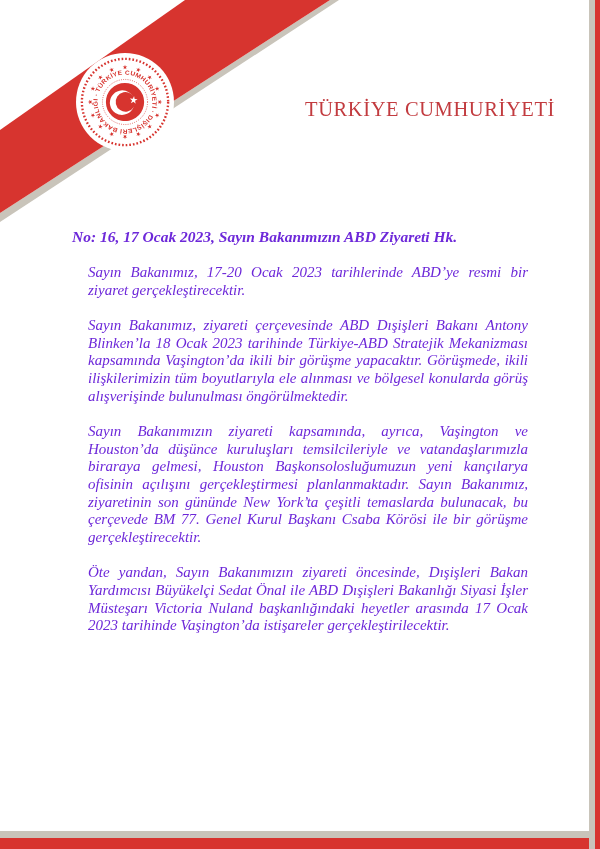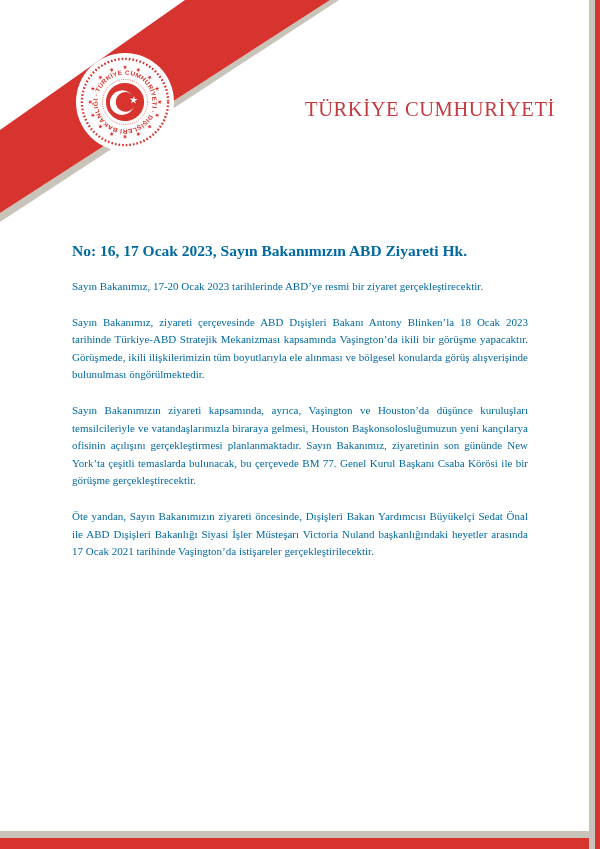--- a/index.html
+++ b/index.html
@@ -23,29 +23,30 @@
   .bottom-bar-red{position:absolute;left:0;bottom:0;width:100%;height:11px;background:#D7342F;z-index:3;}
   
   .ministry-title{
     position:absolute;top:97px;right:45px;z-index:2;
     text-align:right;color:#C23B3F;
     font-size:20.5px;line-height:24px;letter-spacing:0.6px;
     font-weight:400;white-space:nowrap;
   }
   
   .doc{
-    position:absolute;left:72px;top:241px;width:456px;z-index:2;
-    color:#0369a1;
+    position:absolute;left:72px;top:227px;width:456px;z-index:2;
+    color:#6d28d9;
+    font-style:italic;
   }
   .doc-heading{
     font-size:15.5px;font-weight:bold;line-height:19px;
     margin:0 0 18px 0;
   }
   .doc p{
-    font-size:11px;line-height:17.6px;margin:0 0 18px 0;
+    font-size:15px;line-height:17.6px;margin:0 0 18px 16px;
     text-align:justify;
   }
   
   .footer{
     position:absolute;left:0;right:0;bottom:30px;z-index:2;
     text-align:center;
   }
   .footer-link{
     color:#B5373B;font-size:12.5px;line-height:14px;
     text-decoration:none;
@@ -108,17 +109,17 @@
 
   <div class="ministry-title">
     <div>TÜRKİYE CUMHURİYETİ</div>
   </div>
 
   <div class="doc">
     <div class="doc-heading">No: 16, 17 Ocak 2023, Sayın Bakanımızın ABD Ziyareti Hk.</div>
     <p>Sayın Bakanımız, 17-20 Ocak 2023 tarihlerinde ABD’ye resmi bir ziyaret gerçekleştirecektir.</p>
     <p>Sayın Bakanımız, ziyareti çerçevesinde ABD Dışişleri Bakanı Antony Blinken’la 18 Ocak 2023 tarihinde Türkiye-ABD Stratejik Mekanizması kapsamında Vaşington’da ikili bir görüşme yapacaktır. Görüşmede, ikili ilişkilerimizin tüm boyutlarıyla ele alınması ve bölgesel konularda görüş alışverişinde bulunulması öngörülmektedir.</p>
     <p>Sayın Bakanımızın ziyareti kapsamında, ayrıca, Vaşington ve Houston’da düşünce kuruluşları temsilcileriyle ve vatandaşlarımızla biraraya gelmesi, Houston Başkonsolosluğumuzun yeni kançılarya ofisinin açılışını gerçekleştirmesi planlanmaktadır. Sayın Bakanımız, ziyaretinin son gününde New York’ta çeşitli temaslarda bulunacak, bu çerçevede BM 77. Genel Kurul Başkanı Csaba Körösi ile bir görüşme gerçekleştirecektir.</p>
-    <p>Öte yandan, Sayın Bakanımızın ziyareti öncesinde, Dışişleri Bakan Yardımcısı Büyükelçi Sedat Önal ile ABD Dışişleri Bakanlığı Siyasi İşler Müsteşarı Victoria Nuland başkanlığındaki heyetler arasında 17 Ocak 2021 tarihinde Vaşington’da istişareler gerçekleştirilecektir.</p>
+    <p>Öte yandan, Sayın Bakanımızın ziyareti öncesinde, Dışişleri Bakan Yardımcısı Büyükelçi Sedat Önal ile ABD Dışişleri Bakanlığı Siyasi İşler Müsteşarı Victoria Nuland başkanlığındaki heyetler arasında 17 Ocak 2023 tarihinde Vaşington’da istişareler gerçekleştirilecektir.</p>
   </div>
 
 
 </div>
 
 </body></html>

